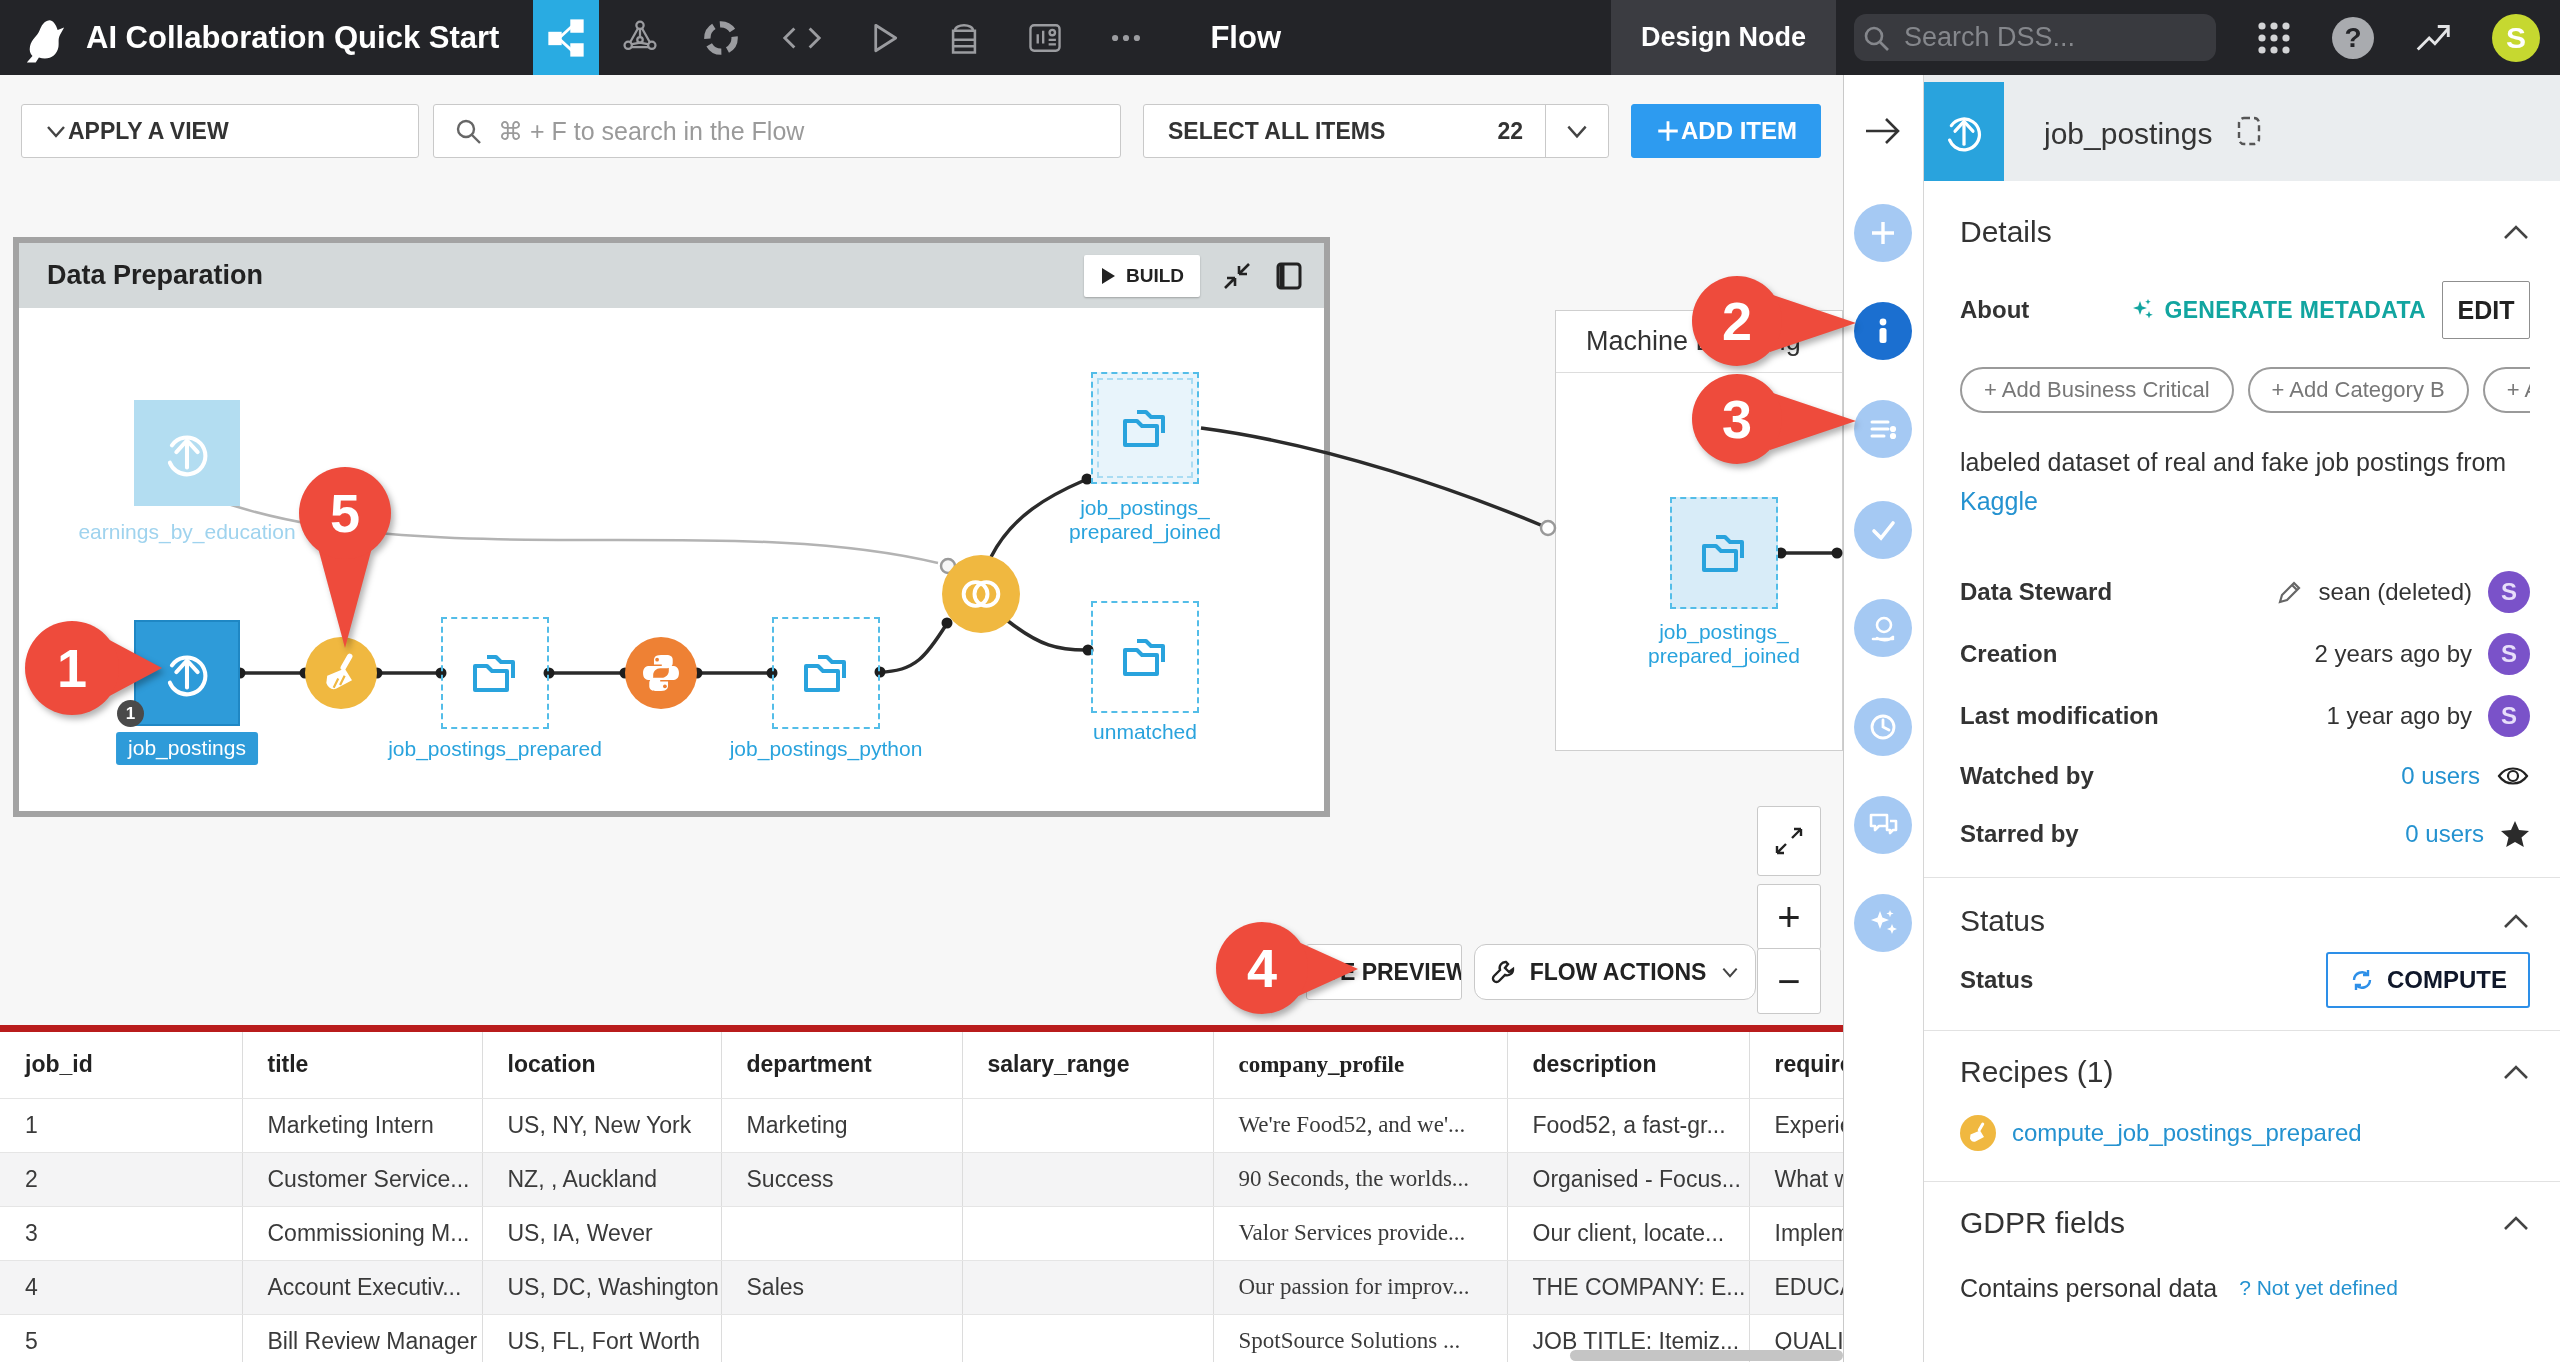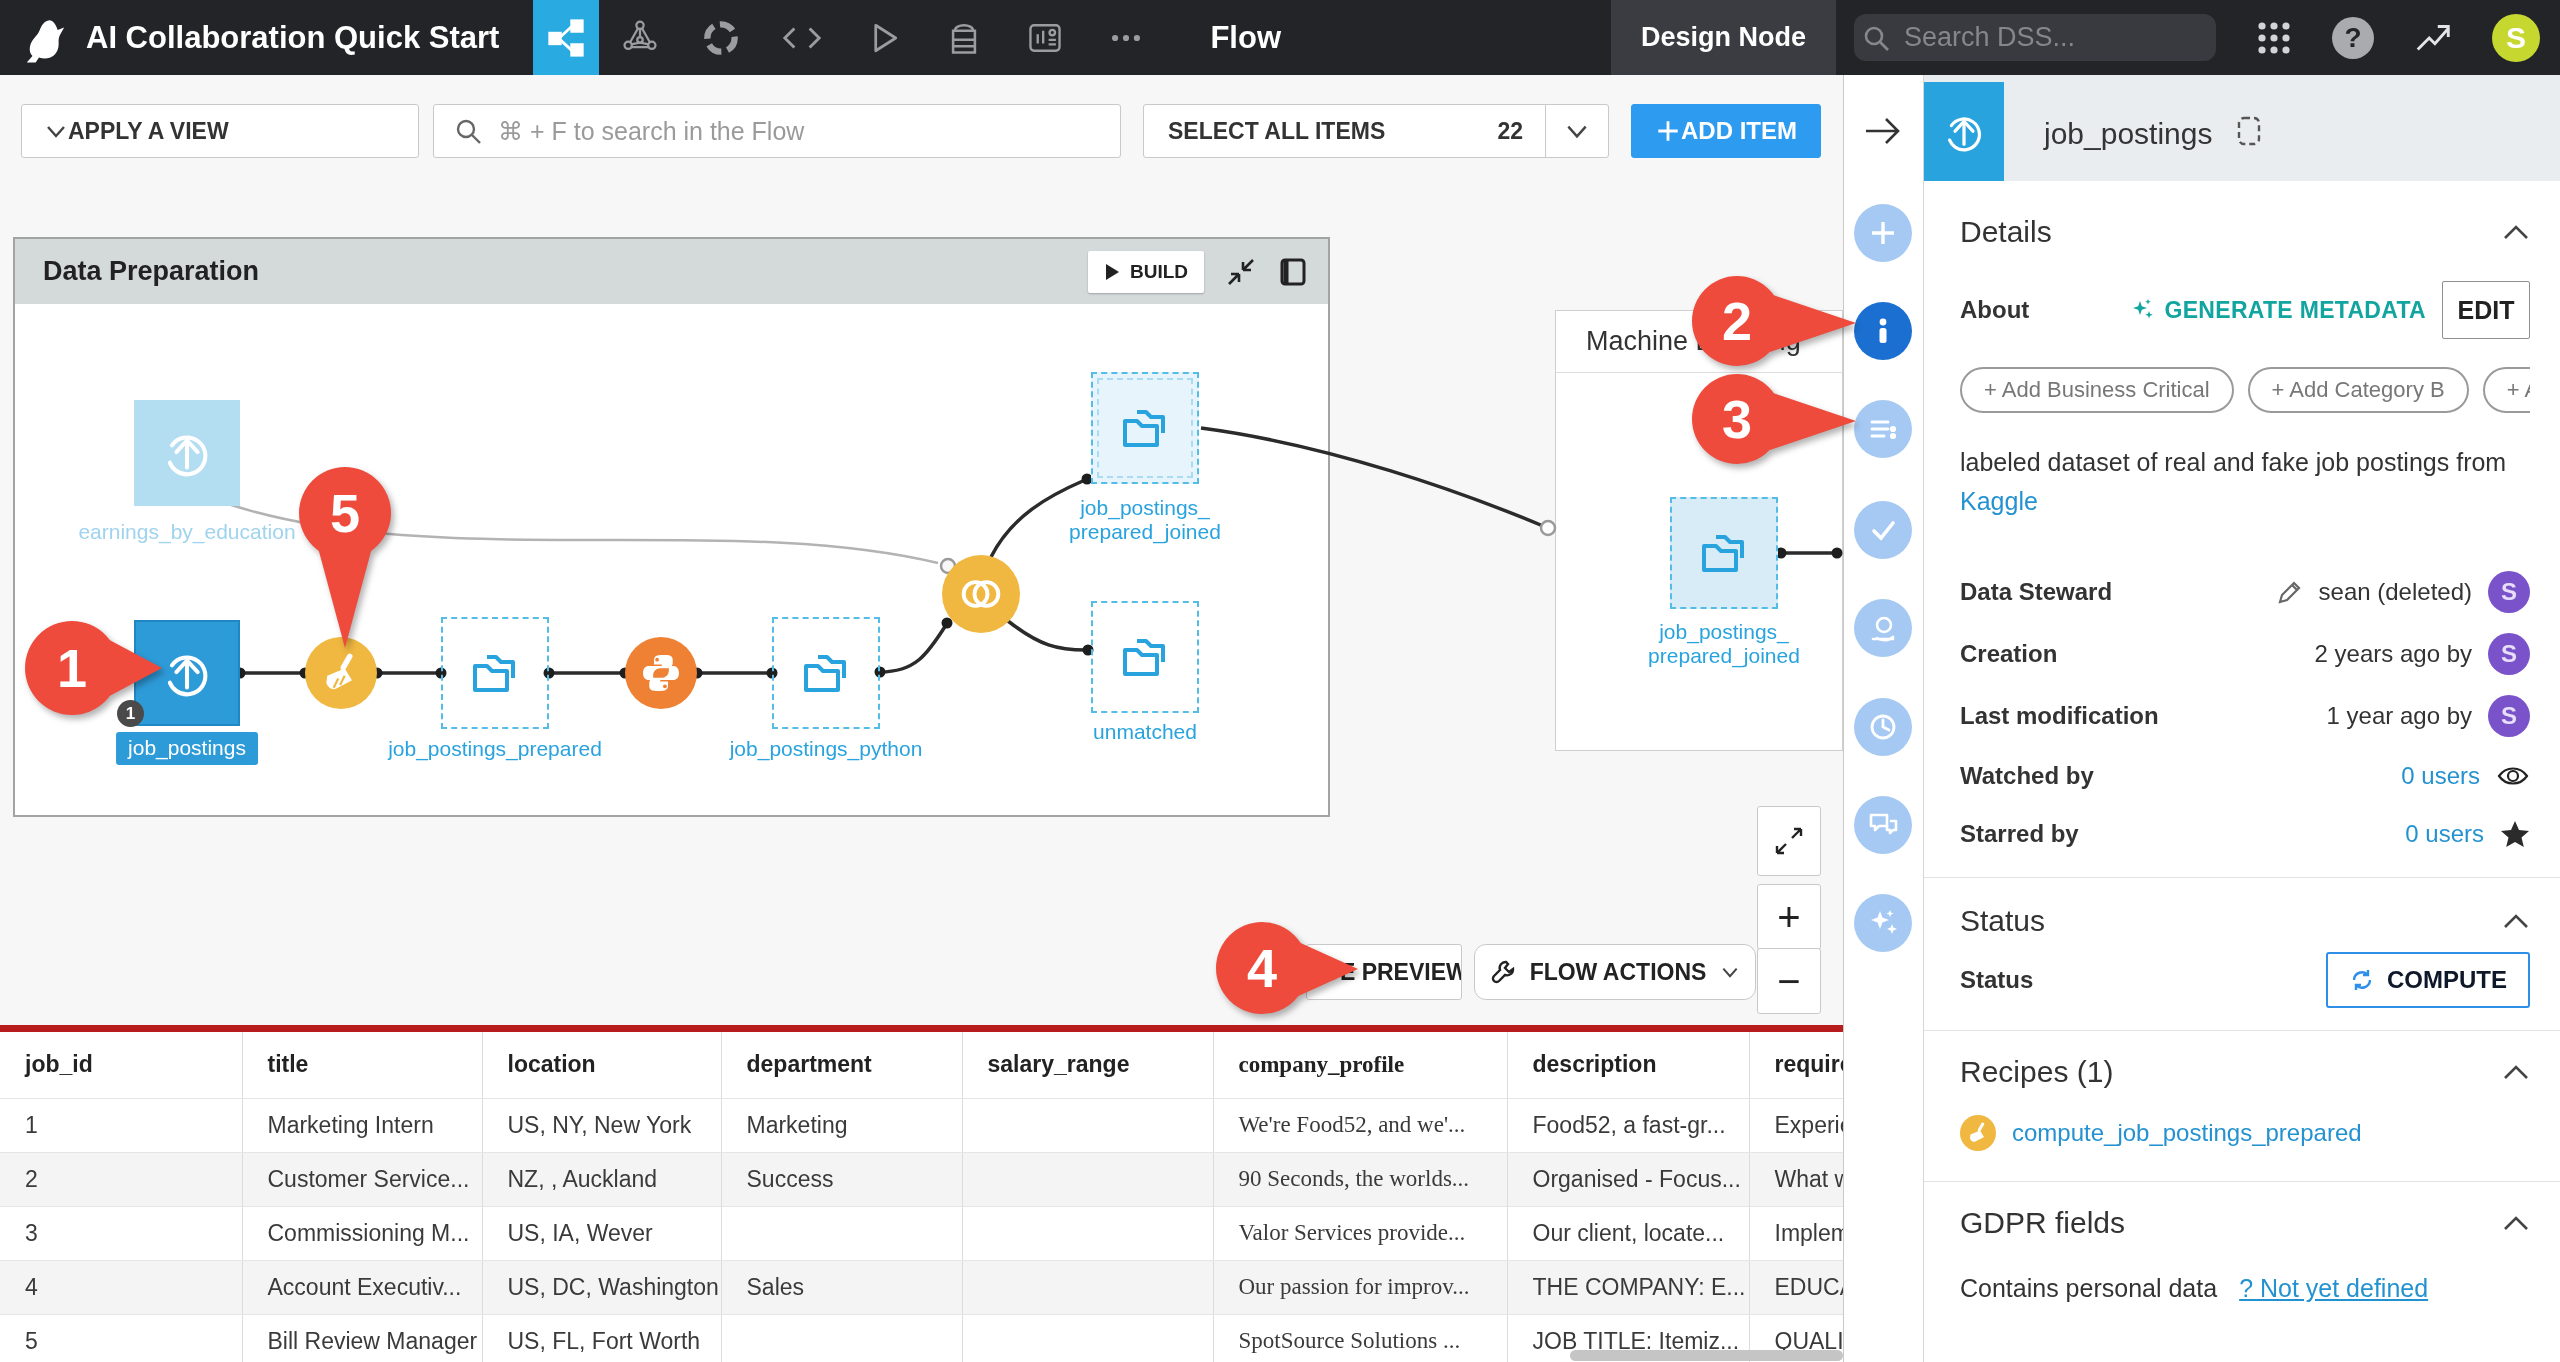--- a/index.html
+++ b/index.html
@@ -32,21 +32,21 @@
   #tb-search input { border:none; outline:none; font-size:25px; color:#333; width:560px; font-family:"Liberation Sans",sans-serif; }
   #tb-search input::placeholder { color:#9a9a9a; }
   #tb-select { left:1143px; width:466px; font-weight:bold; }
   #tb-select .lbl { padding-left:24px; }
   #tb-select .cnt { margin-left:auto; padding-right:22px; }
   #tb-select .sep { width:1px; height:54px; background:#c9c9c9; }
   #tb-select .chev { width:62px; display:flex; justify-content:center; }
   #tb-add { left:1631px; width:190px; background:#2d9bf0; border-color:#2d9bf0; color:#fff; font-weight:bold; justify-content:center; font-size:24px; }
 
   
-  #zone-dp { left:13px; top:237px; width:1317px; height:580px; background:#fff; border:2px solid #a3a3a3; z-index:1; }
+  #zone-dp { left:13px; top:237px; width:1317px; height:580px; background:#fff; border:6px solid #a3a3a3; z-index:1; }
   #zone-dp-header { height:65px; background:#d4d9da; display:flex; align-items:center; padding:0 20px 0 28px; }
   #zone-dp-header .ztitle { font-size:27px; font-weight:bold; color:#222; }
   #zone-build { margin-left:auto; height:42px; background:#fff; border-radius:2px; box-shadow:0 1px 2px rgba(0,0,0,.25); display:flex; align-items:center; padding:0 16px; gap:10px; font-size:19px; font-weight:bold; color:#222; }
   .zic { margin-left:22px; display:flex; }
   #zone-ml { left:1555px; top:310px; width:288px; height:441px; background:#fff; border:1px solid #cfcfcf; z-index:1; overflow:hidden; }
   #zone-ml-header { height:62px; border-bottom:1px solid #ddd; display:flex; align-items:center; padding-left:30px; font-size:27px; color:#333; white-space:nowrap; }
 
   
   .ds-icon { position:absolute; width:106px; height:106px; display:flex; align-items:center; justify-content:center; z-index:3; }
   .node-label { position:absolute; z-index:3; font-size:21px; color:#29a3dd; text-align:center; white-space:nowrap; transform:translateX(-50%); }
@@ -713,18 +713,18 @@
       <div class="divider" style="margin-top:30px;"></div>
 
       <div class="sec-head" style="margin-top:24px;">
         <span>GDPR fields</span>
         <svg width="28" height="18" viewBox="0 0 28 18" fill="none" stroke="#444" stroke-width="2.6">
             <path d="M3 15 L14 4 L25 15"></path>
           </svg>
       </div>
       <div class="row" style="margin-top:34px; gap:22px;">
         <span style="font-size:25px; color:#333;">Contains personal data</span>
-        <a class="blue-link" href="#" style="font-size:25px;text-decoration:underline;">? Not yet defined</a>
+        <a class="blue-link" href="#" style="font-size:21px;">? Not yet defined</a>
       </div>
     </div>
   </div>
 
 </div>
 
 </body></html>

